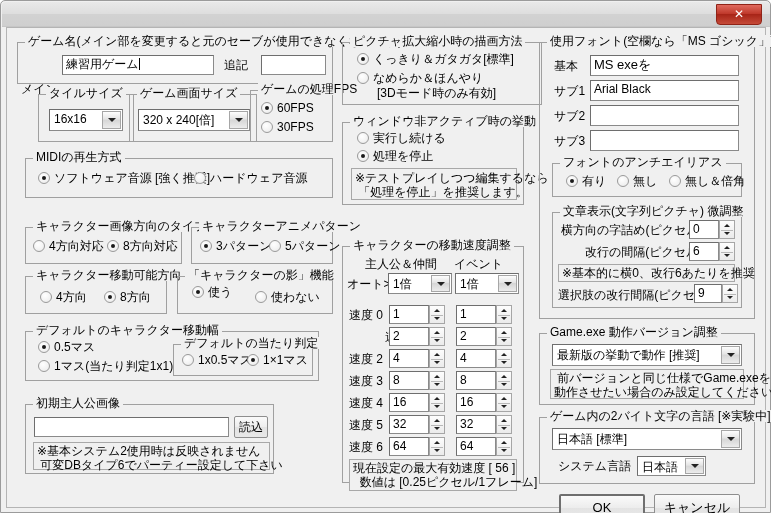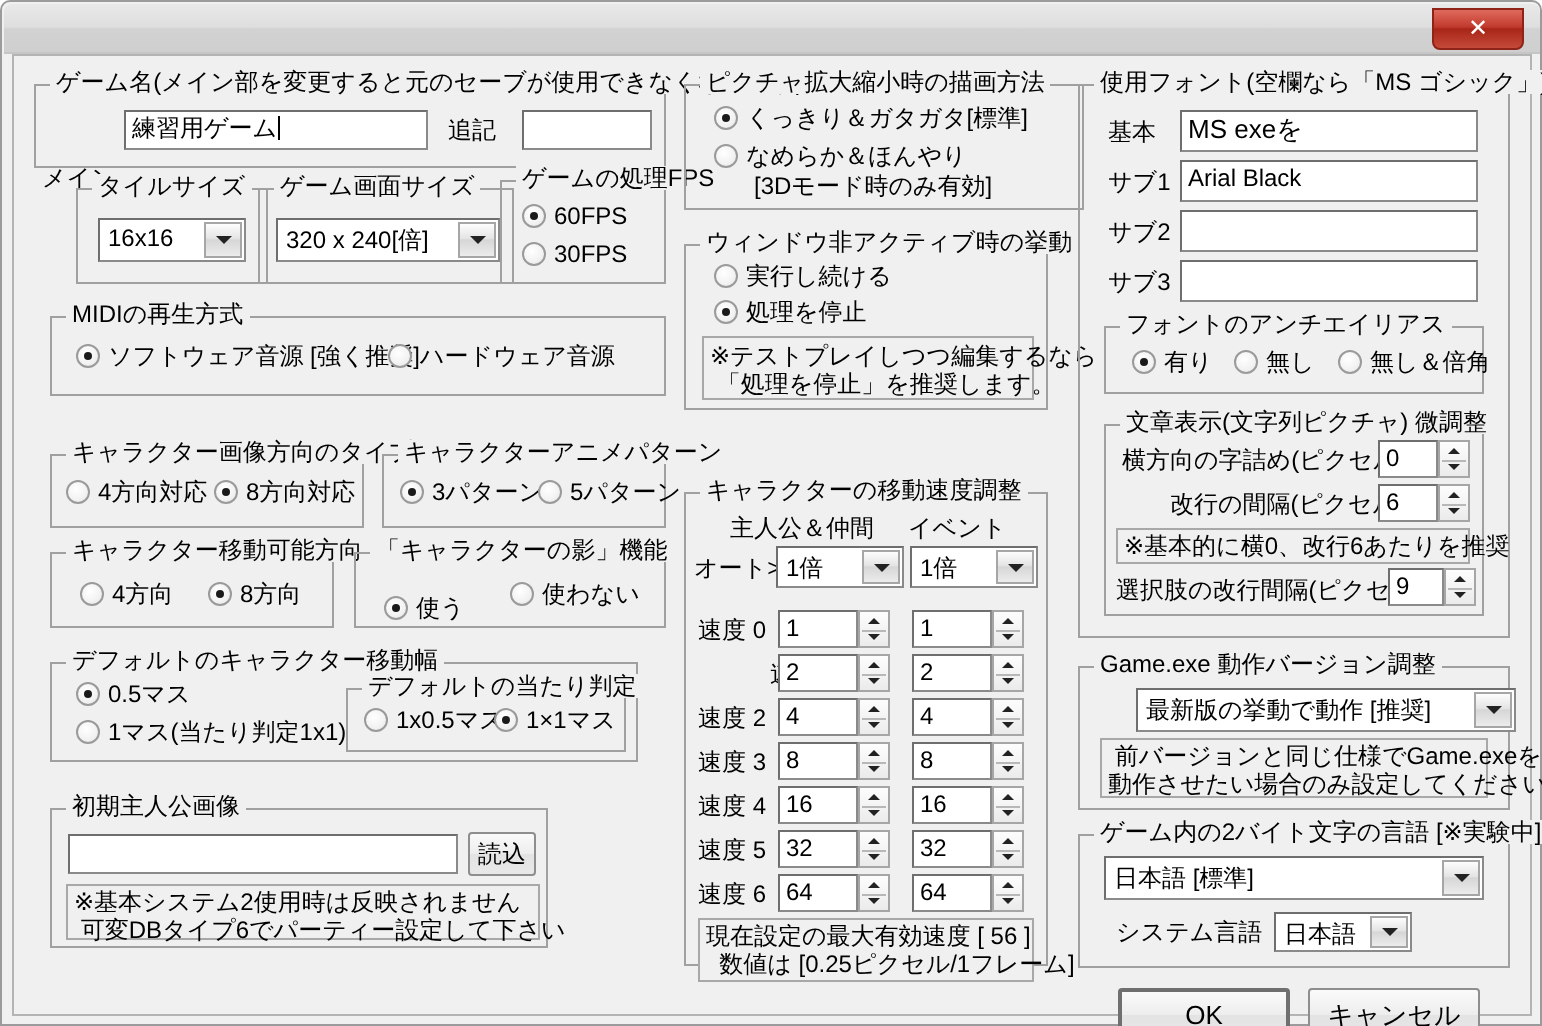--- a/index.html
+++ b/index.html
@@ -228,21 +228,21 @@
       <div class="rd" style="left:14px;top:13px;">
         <span class="dot"></span><span class="rtx">4方向</span>
       </div>
       <div class="rd on" style="left:78px;top:13px;">
         <span class="dot"></span><span class="rtx">8方向</span>
       </div>
     </div>
 
     <div class="gb" style="left:170px;top:248px;width:156px;height:38px;">
       <div class="gbt">「キャラクターの影」機能</div>
-      <div class="rd on" style="left:14px;top:20px;text-align:right;">
+      <div class="rd on" style="left:14px;top:8px;text-align:right;">
         <span class="dot"></span><span class="rtx">使う</span>
       </div>
       <div class="rd" style="left:77px;top:13px;">
         <span class="dot"></span><span class="rtx">使わない</span>
       </div>
     </div>
 
     <div class="gb" style="left:18px;top:303px;width:294px;height:50px;">
       <div class="gbt">デフォルトのキャラクター移動幅</div>
       <div class="rd on" style="left:12px;top:8px;">
@@ -443,21 +443,21 @@
           <span class="spv">9</span>
             <span class="spb">
               <span class="spd"></span>
             </span>
         </div>
       </div>
     </div>
 
     <div class="gb" style="left:532px;top:305px;width:216px;height:72px;">
       <div class="gbt">Game.exe 動作バージョン調整</div>
-      <div class="cb" style="left:28px;top:10px;width:190px;height:22px;">
+      <div class="cb" style="left:12px;top:10px;width:190px;height:22px;">
         <span class="cbv">最新版の挙動で動作 [推奨]</span>
         <span class="cba"></span>
       </div>
       <div class="note" style="left:10px;top:35px;width:194px;height:30px;text-align:left;"> 前バージョンと同じ仕様でGame.exeを
 動作させたい場合のみ設定してください。</div>
     </div>
 
     <div class="gb" style="left:532px;top:389px;width:216px;height:67px;">
       <div class="gbt">ゲーム内の2バイト文字の言語 [※実験中]</div>
       <div class="cb" style="left:12px;top:10px;width:190px;height:22px;">

